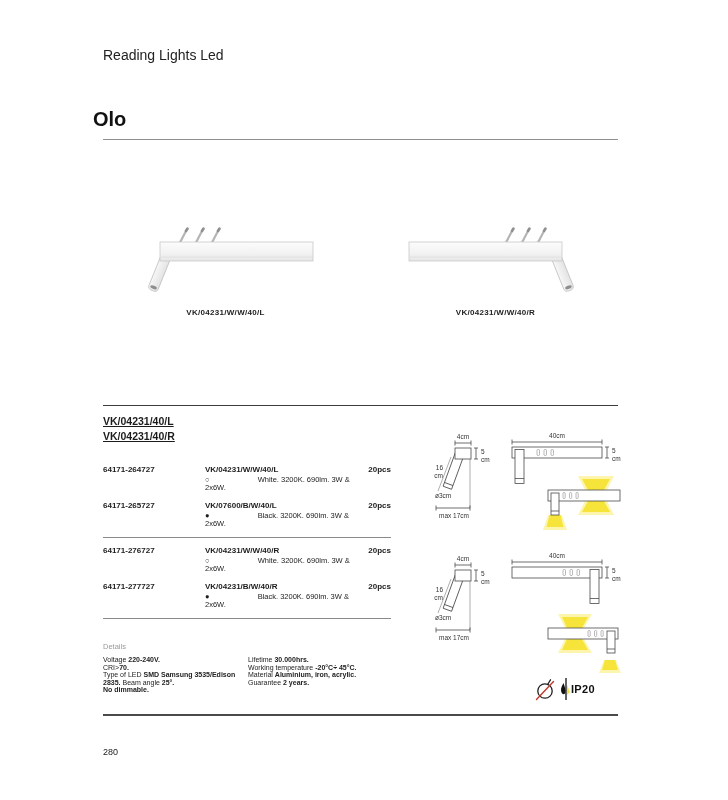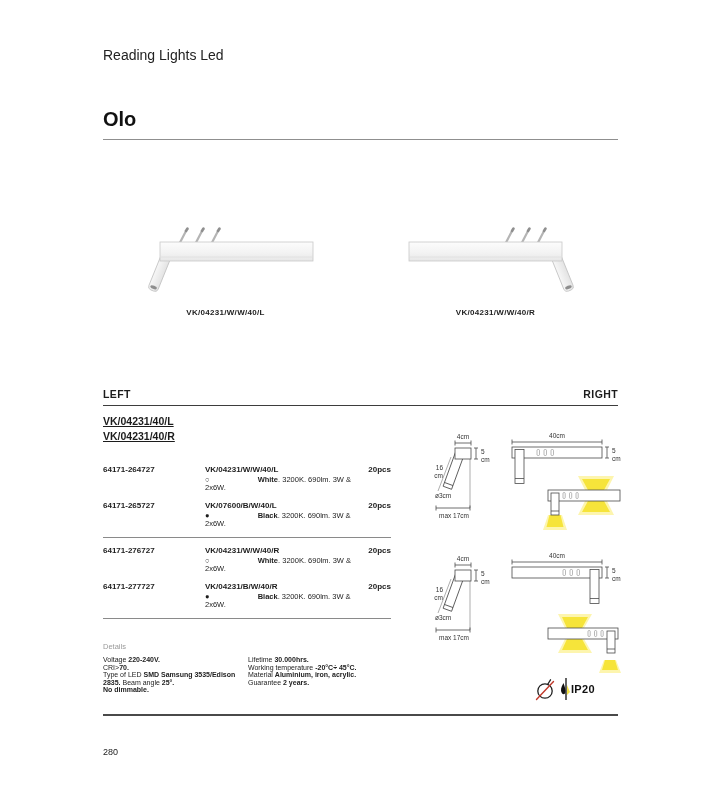--- a/index.html
+++ b/index.html
@@ -1,21 +1,21 @@
 <!DOCTYPE html>
 <html><head>
 <meta charset="utf-8">
 <style>
   html,body{margin:0;padding:0;background:#fff;}
   .page{position:relative;width:644px;height:800px;background:#ffffff;overflow:hidden;
         font-family:"Liberation Sans","DejaVu Sans",sans-serif;color:#1c1c1c;}
   .abs{position:absolute;}
 
   .category{left:103px;top:47px;font-size:14px;color:#222;}
-  .title{left:103px;top:108px;font-size:20px;font-weight:bold;color:#111;}
+  .title{left:93px;top:108px;font-size:20px;font-weight:bold;color:#111;}
   .title-rule{left:103px;top:139px;width:515px;border-top:1.8px solid #8f8f8f;}
 
   .product{width:195px;text-align:center;}
   .product-left{left:128px;top:220px;}
   .product-right{left:398px;top:220px;}
   .caption{margin-top:12px;font-size:8px;font-weight:600;letter-spacing:.3px;color:#222;}
 
   .variant-header{left:103px;top:388px;width:515px;display:flex;justify-content:space-between;
         font-size:10.5px;font-weight:bold;letter-spacing:.4px;}
   .variant-rule{left:103px;top:405px;width:515px;border-top:1.4px solid #3d3d3d;}
@@ -24,21 +24,21 @@
   .family-codes div{text-decoration:underline;}
 
   .ptable{left:103px;top:450px;width:288px;line-height:1.15;}
   .tgrid{display:grid;grid-template-columns:102px 1fr 40px;}
   .thead{font-size:7.5px;color:#3c3c3c;}
   .cell-box{text-align:right;}
   .trow{font-size:8px;}
   .mt3{margin-top:15px;} .mt8{margin-top:8px;}
   .tbold{font-weight:bold;}
   .model-desc{font-size:7.5px;font-weight:normal;margin-top:1.5px;}
-  .model-desc .colorname{font-weight:bold;padding-left:46px;}
+  .model-desc .colorname{font-weight:normal;padding-left:46px;}
   .tsep{border-top:1px solid #8a8a8a;margin-top:8px;}
 
   .diagrams{left:430px;top:430px;width:200px;height:245px;}
   .dia line,.dia rect,.dia path{stroke:#4a4a4a;stroke-width:.8;fill:none;}
   .dia .thin{stroke-width:.6;stroke:#777;}
   .dia .fillw{fill:#ffffff;}
   .dia .slot{stroke:#8a8a8a;stroke-width:.6;fill:#fff;}
   .dia text{fill:#333;stroke:none;font-size:6.5px;font-family:inherit;}
 
   .details-label{left:103px;top:642px;font-size:7.5px;color:#9a9a9a;}
@@ -114,24 +114,20 @@
         <rect x="-5" y="-8" width="10" height="42" rx="3.5" fill="url(#gt)" stroke="#c2c2c2" stroke-width="0.8"></rect>
         <ellipse cx="0" cy="30.5" rx="3.4" ry="1.7" fill="#7d7d7d" opacity="0.85"></ellipse>
       </g>
 
       <rect x="7" y="22" width="153" height="19" fill="url(#gb)" stroke="#c8c8c8" stroke-width="0.8"></rect>
       <line x1="7" y1="37" x2="160" y2="37" stroke="#dedede" stroke-width="0.8"></line>
     </svg>
     <div class="caption">VK/04231/W/W/40/R</div>
   </div>
 
-  <div class="abs variant-header">
-    <span>LEFT</span>
-    <span>RIGHT</span>
-  </div>
   <div class="abs variant-rule"></div>
 
   <div class="abs family-codes">
     <div>VK/04231/40/L</div>
     <div>VK/04231/40/R</div>
   </div>
 
   <div class="abs ptable">
 
     <div class="tgrid trow mt3">

